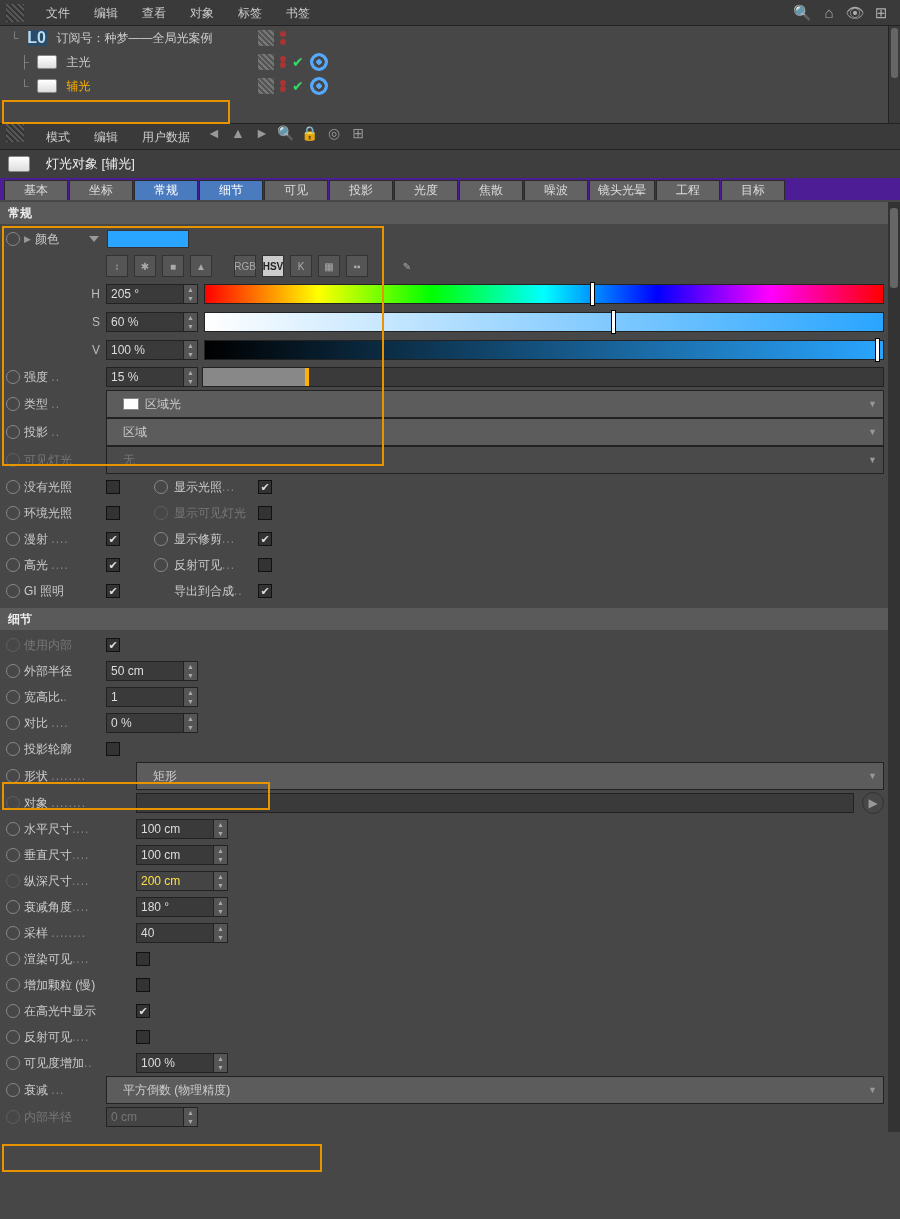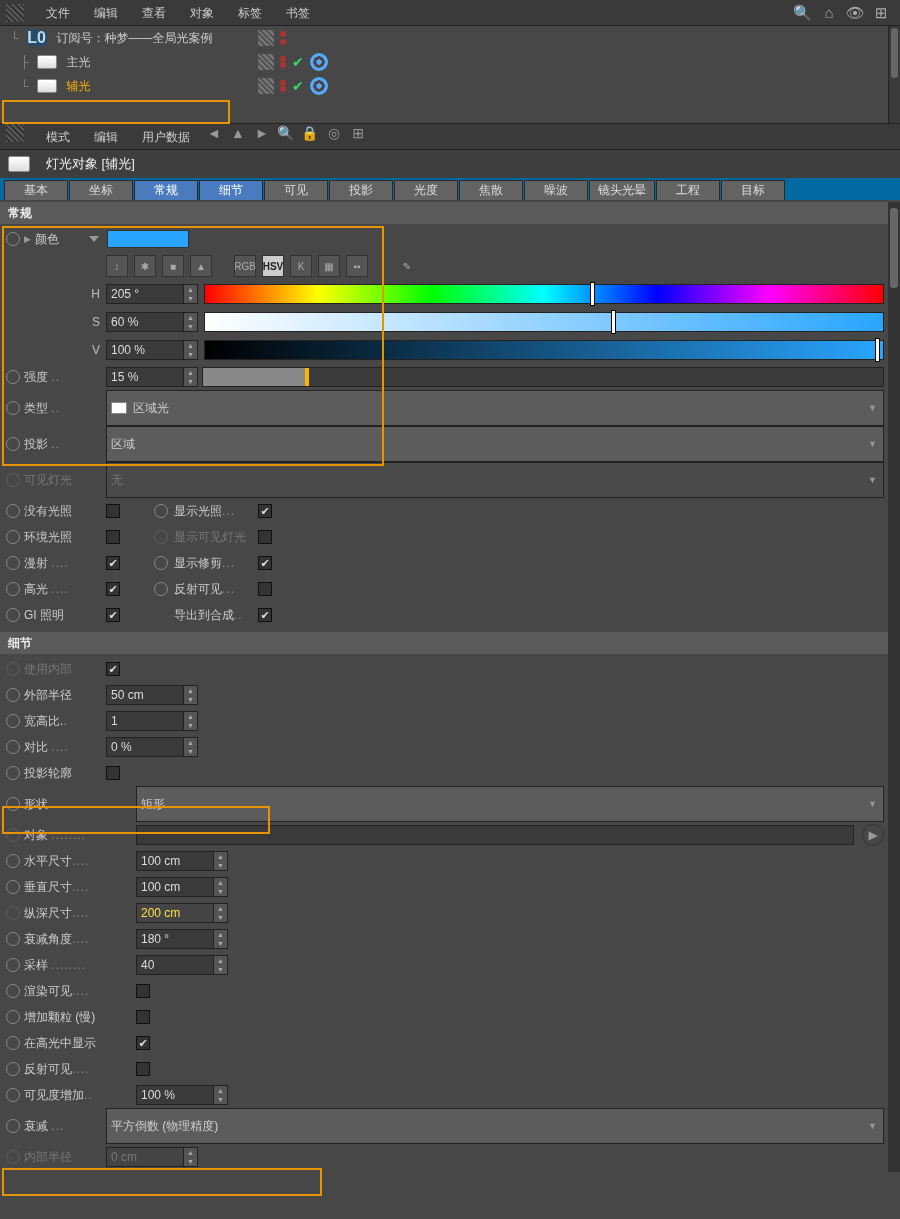--- a/index.html
+++ b/index.html
@@ -30,39 +30,39 @@
 
 .attr-header{display:flex;align-items:flex-start;height:26px;background:#3a3a3a;border-bottom:1px solid #222;padding:0 6px}
 .attr-header .app-icon{width:18px;height:18px;background:repeating-linear-gradient(45deg,#555,#555 2px,#333 2px,#333 4px);margin-right:10px}
 .attr-header .menu-item{padding:0 12px;line-height:26px}
 .attr-header .tool-icon{width:18px;height:18px;margin:0 3px;color:#999;display:flex;align-items:center;justify-content:center;font-size:14px}
 
 .obj-title{display:flex;align-items:center;height:28px;background:#3e3e3e;padding:0 8px;gap:16px}
 .obj-title .big-icon{width:22px;height:16px;border:1px solid #888;background:linear-gradient(#fff,#ddd);border-radius:2px}
 .obj-title span{font-size:13px;color:#eee}
 
-.tabs{display:flex;height:22px;background:#0369a1;padding:2px 4px 0;gap:0}
+.tabs{display:flex;height:22px;background:#4c1d95;padding:2px 4px 0;gap:0}
 .tab{flex:0 0 auto;min-width:64px;text-align:center;line-height:18px;background:#636363;border:1px solid #2a2a2a;border-bottom:none;font-size:12px;color:#ddd;padding:0 8px;margin-right:1px}
 .tab.active{background:#4a7bbf;color:#fff}
 
 .sect-header{background:#5a5a5a;height:22px;line-height:22px;padding:0 8px;color:#eee;font-weight:bold;margin-top:2px}
 
 .props{padding:2px 16px 2px 6px;position:relative}
 .prow{display:flex;align-items:center;min-height:26px;gap:4px}
 .anim-dot{width:14px;height:14px;border:1.5px solid #888;border-radius:50%;flex:0 0 14px}
 .anim-dot.off{opacity:.35}
 .plabel{flex:0 0 78px;color:#ccc;white-space:nowrap;overflow:hidden}
 .plabel.dim{color:#777}
 .plabel .dots{letter-spacing:1px;color:#888}
 
 .num-field{background:#3a3a3a;border:1px solid #222;height:20px;display:flex;align-items:center;padding:0 4px;min-width:92px;position:relative}
 .num-field input{background:none;border:none;color:#ddd;width:70px;outline:none}
 .spin{position:absolute;right:0;top:0;bottom:0;width:14px;background:#555;border-left:1px solid #222;display:flex;flex-direction:column}
 .spin div{flex:1;font-size:7px;text-align:center;color:#aaa;line-height:9px}
-.sel-field{background:#5c5c5c;border:1px solid #222;height:36px;display:flex;align-items:center;padding:0 4px;flex:1;position:relative}
+.sel-field{background:#5c5c5c;border:1px solid #222;height:28px;display:flex;align-items:center;padding:0 16px;flex:1;position:relative}
 .sel-field .arrow{position:absolute;right:6px;font-size:9px;color:#999}
 .sel-field .sw{width:16px;height:12px;background:#fff;border:1px solid #888;margin-right:6px}
 .chk{width:14px;height:14px;background:#333;border:1px solid #111;display:flex;align-items:center;justify-content:center;color:#ddd;font-size:11px}
 
 .color-sw{width:82px;height:18px;background:#29a5ff;border:1px solid #333}
 .tri{width:0;height:0;border-left:5px solid transparent;border-right:5px solid transparent;border-top:6px solid #999;margin:0 4px}
 
 .pal-row{display:flex;gap:6px;margin-left:100px;height:28px;align-items:center}
 .pal-btn{width:22px;height:22px;background:#555;border:1px solid #333;display:flex;align-items:center;justify-content:center;font-size:10px;color:#aaa}
 .pal-btn.active{background:#ccc;color:#222;font-weight:bold}

